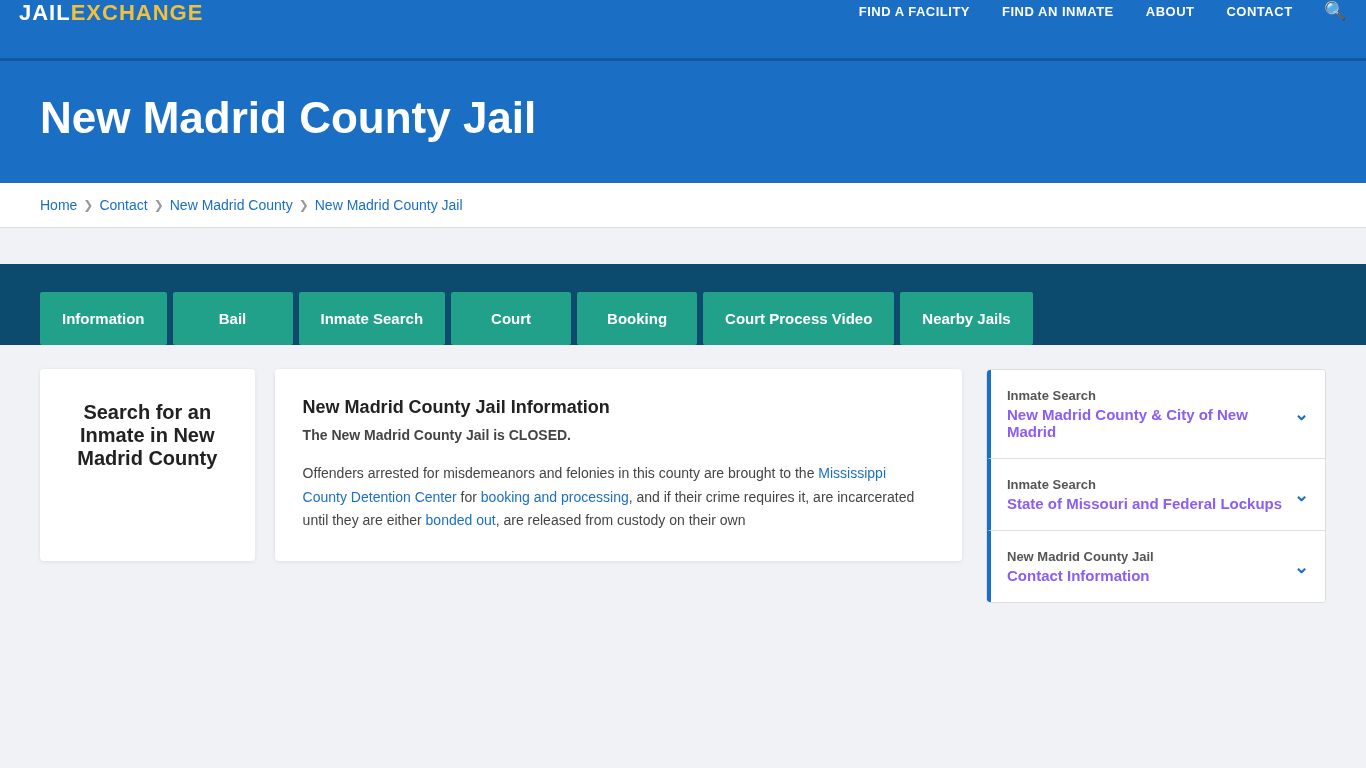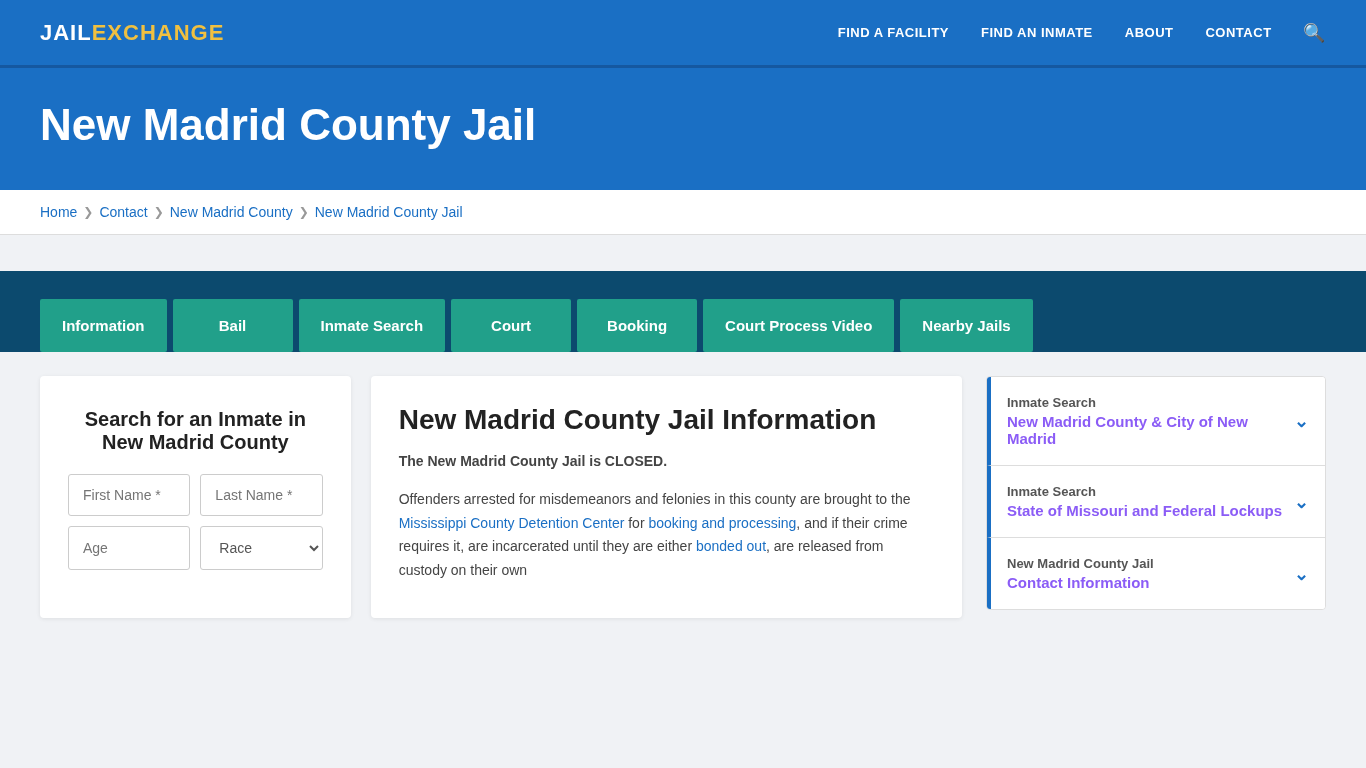--- a/index.html
+++ b/index.html
@@ -2,24 +2,24 @@
 <html><head>
   <meta charset="utf-8">
   <style>
     * { box-sizing: border-box; margin: 0; padding: 0; }
     body { font-family: Arial, sans-serif; background: #f0f2f5; color: #333; font-size: 15px; }
 
     
     .navbar {
       background: #1a6fc4;
       display: flex;
-      align-items: center;
+      align-items: flex-start;
       justify-content: space-between;
-      padding: 0 40px;
-      height: 68px;
+      padding: 0 19px;
+      height: 61px;
       border-bottom: 3px solid #1558a0;
     }
     .navbar-logo {
       display: flex;
       align-items: center;
       color: #fff;
       font-size: 22px;
       font-weight: 900;
       letter-spacing: 1px;
       text-transform: uppercase;
@@ -156,23 +156,23 @@
     }
 
     
     .info-card {
       background: #fff;
       border-radius: 4px;
       padding: 28px;
       box-shadow: 0 1px 4px rgba(0,0,0,0.08);
     }
     .info-card h2 {
-      font-size: 28px;
-      font-weight: 700;
-      margin-bottom: 14px;
+      font-size: 18px;
+      font-weight: 700;
+      margin-bottom: 6px;
       color: #222;
     }
     .closed-notice {
       color: #cc0000;
       font-weight: 700;
       font-size: 15px;
       margin-bottom: 14px;
     }
     .info-card p {
       font-size: 14px;
@@ -266,33 +266,20 @@
     <button class="tab-btn">Nearby Jails</button>
   </div>
 </div>
 
 <div class="content-area">
 
   <div class="left-panel">
 
     <div class="search-card">
       <h2>Search for an Inmate in New Madrid County</h2>
-      <div class="search-fields">
-        <input type="text" placeholder="First Name *" style="">
-        <input type="text" placeholder="Last Name *" style="">
-        <input type="text" placeholder="Age" style="">
-        <select>
-          <option>Race</option>
-          <option>White</option>
-          <option>Black</option>
-          <option>Hispanic</option>
-          <option>Asian</option>
-          <option>Other</option>
-        </select>
-      </div>
     </div>
 
     <div class="info-card">
       <h2>New Madrid County Jail Information</h2>
       <p class="closed-notice">The New Madrid County Jail is CLOSED.</p>
       <p>
         Offenders arrested for misdemeanors and felonies in this county are brought to the
         <a href="#">Mississippi County Detention Center</a>
         for <a href="#">booking and processing</a>,
         and if their crime requires it, are incarcerated until they are either

